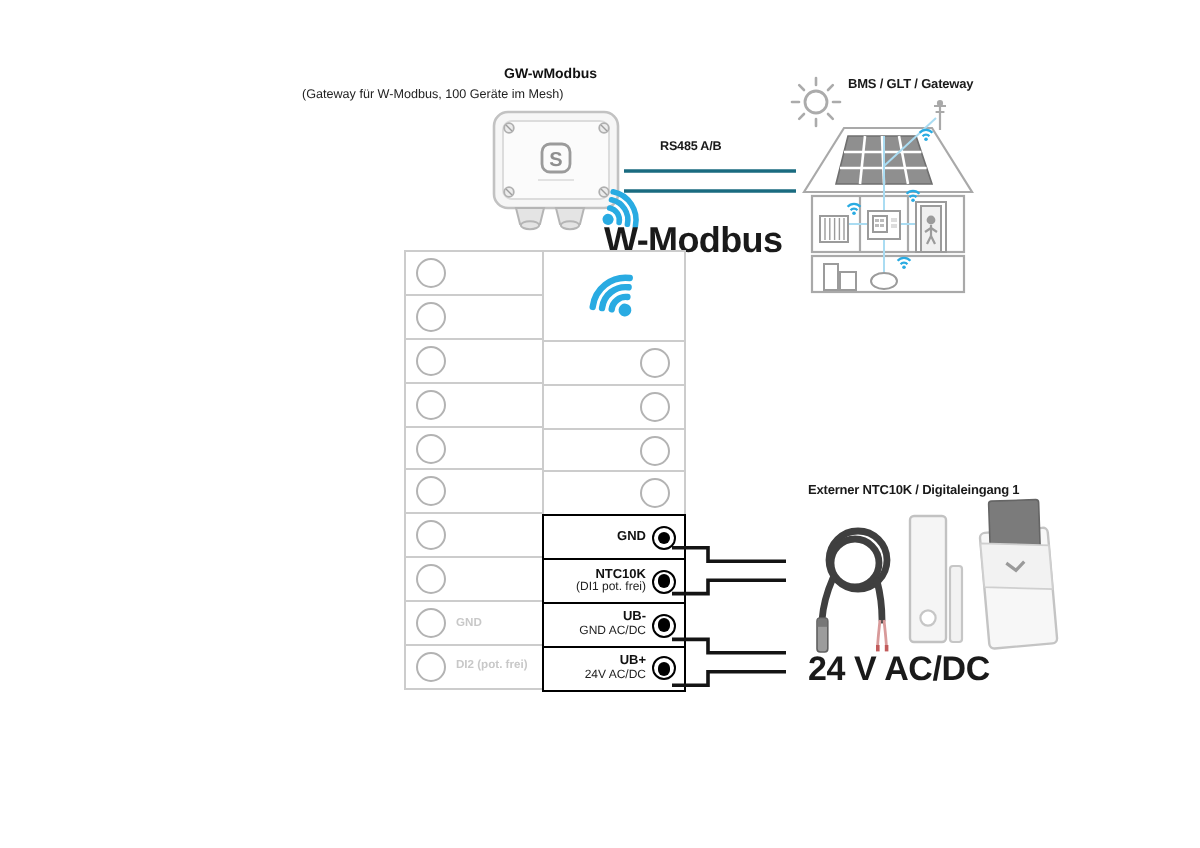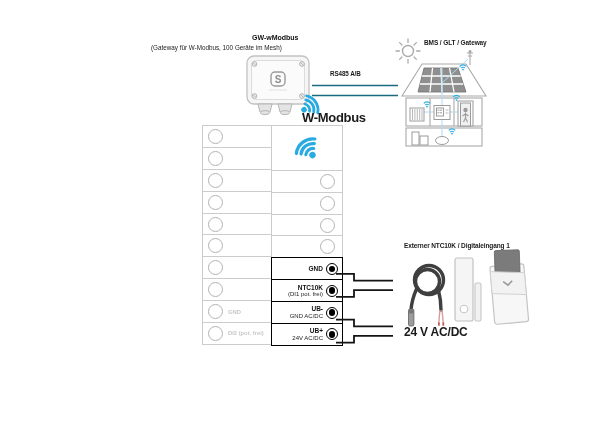--- a/index.html
+++ b/index.html
@@ -4,23 +4,23 @@
 <style>
   html,body{margin:0;padding:0;background:#fff;}
   .canvas{position:relative;width:600px;height:424px;background:#fff;overflow:hidden;
           font-family:"Liberation Sans",sans-serif;color:#111;}
   .abs{position:absolute;}
   .lbl{position:absolute;font-weight:700;white-space:nowrap;letter-spacing:-0.1px;color:#1a1a1a;}
   .t-title{position:absolute;left:252px;top:34px;font-size:7px;font-weight:700;white-space:nowrap;}
   .t-sub{position:absolute;left:151px;top:44px;font-size:6.3px;white-space:nowrap;color:#222;}
   .rs485{left:330px;top:70px;font-size:6.3px;}
   .bms{left:424px;top:39px;font-size:6.5px;}
-  .wmodbus{left:302px;top:110px;font-size:13px;letter-spacing:-0.3px;text-align:center;}
+  .wmodbus{left:302px;top:110px;font-size:18px;letter-spacing:-0.3px;text-align:center;}
   .ext{left:404px;top:242px;font-size:6.5px;}
-  .power{left:404px;top:325px;font-size:12px;letter-spacing:-0.2px;}
+  .power{left:404px;top:325px;font-size:17px;letter-spacing:-0.2px;}
 
   
   .col{position:absolute;top:125px;}
   .colL{left:202px;width:70px;}
   .colR{left:271px;width:72px;}
   .cell{box-sizing:border-box;height:22.9px;border:1px solid #ccc;background:#fff;
         display:flex;align-items:center;margin-top:-1px;}
   .cell:first-child{margin-top:0;}
   .cl{padding-left:5px;gap:5px;}
   .cr{justify-content:flex-end;padding-right:7px;}

